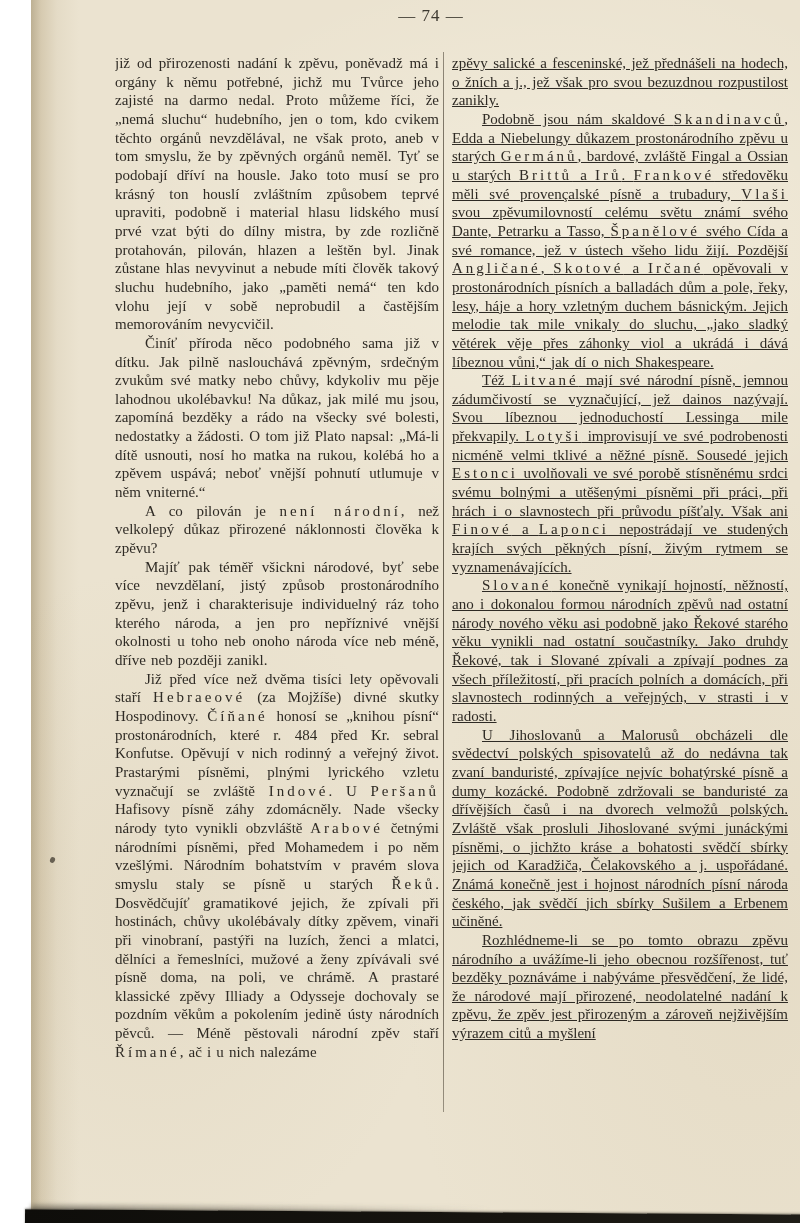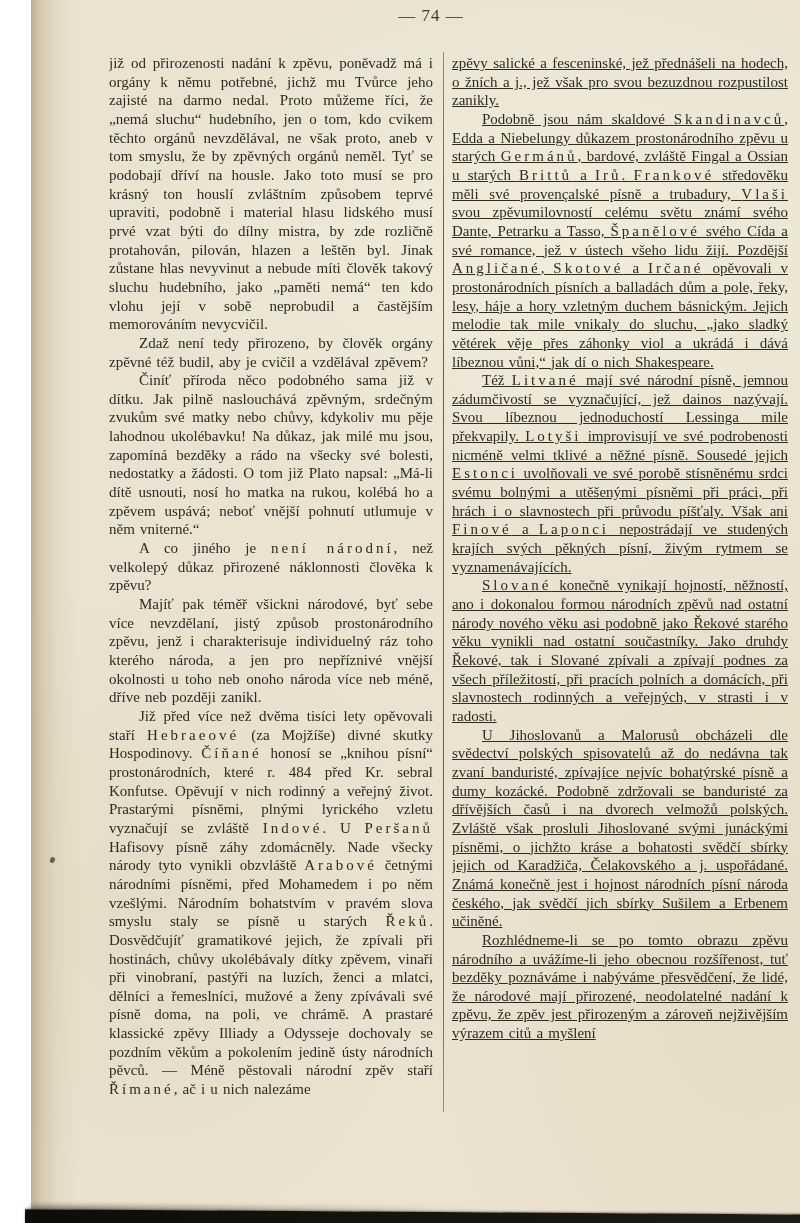--- a/index.html
+++ b/index.html
@@ -19,21 +19,21 @@
   }
   .header{
     position:absolute;top:6px;left:0;width:800px;
     text-align:center;font-size:17px;letter-spacing:1px;color:#3c382f;
   }
   .column{
     position:absolute;top:54px;height:1062px;overflow:hidden;
     font-size:15px;line-height:18.65px;text-align:justify;
     word-spacing:1.4px;
   }
-  .col-left{left:78px;width:324px;}
+  .col-left{left:84px;width:324px;}
   .col-right{left:421px;width:336px;text-decoration:underline;}
   .divider{
     position:absolute;top:52px;left:412px;width:1px;height:1060px;
     background:linear-gradient(to bottom, rgba(70,62,48,0.55), rgba(70,62,48,0.8) 15%, rgba(70,62,48,0.8) 85%, rgba(70,62,48,0.5));
   }
   .para{margin:0;}
   .para.indent{text-indent:30px;}
   .spaced{letter-spacing:3px;}
   .speck{
     position:absolute;left:19px;top:857px;width:5px;height:6px;border-radius:50%;
@@ -52,23 +52,22 @@
   }
 </style>
 </head>
 <body>
 
 <div class="page">
   <div class="header">— 74 —</div>
 
   <div class="column col-left">
       <p class="para"><span>již od přirozenosti nadání k zpěvu, poněvadž má i orgány k němu potřebné, jichž mu Tvůrce jeho zajisté na darmo nedal. Proto můžeme říci, že „nemá sluchu“ hudebního, jen o tom, kdo cvikem těchto orgánů nevzdělával, ne však proto, aneb v tom smyslu, že by zpěvných orgánů neměl. Tyť se podobají dříví na housle. Jako toto musí se pro krásný ton houslí zvláštním způsobem teprvé upraviti, podobně i material hlasu lidského musí prvé vzat býti do dílny mistra, by zde rozličně protahován, pilován, hlazen a leštěn byl. Jinak zůstane hlas nevyvinut a nebude míti člověk takový sluchu hudebního, jako „paměti nemá“ ten kdo vlohu její v sobě neprobudil a častějším memorováním nevycvičil.</span></p>
-      <p class="para indent"><span>Zdaž není tedy přirozeno, by člověk orgány zpěvné též budil, aby je cvičil a vzdělával zpěvem?</span></p>
       <p class="para indent"><span>Činíť příroda něco podobného sama již v dítku. Jak pilně naslouchává zpěvným, srdečným zvukům své matky nebo chůvy, kdykoliv mu pěje lahodnou ukolébavku! Na důkaz, jak milé mu jsou, zapomíná bezděky a rádo na všecky své bolesti, nedostatky a žádosti. O tom již Plato napsal: „Má-li dítě usnouti, nosí ho matka na rukou, kolébá ho a zpěvem uspává; neboť vnější pohnutí utlumuje v něm vniterné.“</span></p>
-      <p class="para indent"><span>A co jiného je </span><span class="spaced">není národní</span><span>, než velkolepý důkaz přirozené náklonnosti člověka k zpěvu?</span></p>
+      <p class="para indent"><span>A co pilován je </span><span class="spaced">není národní</span><span>, než velkolepý důkaz přirozené náklonnosti člověka k zpěvu?</span></p>
       <p class="para indent"><span>Majíť pak téměř všickni národové, byť sebe více nevzdělaní, jistý způsob prostonárodního zpěvu, jenž i charakterisuje individuelný ráz toho kterého národa, a jen pro nepříznivé vnější okolnosti u toho neb onoho národa více neb méně, dříve neb později zanikl.</span></p>
       <p class="para indent"><span>Již před více než dvěma tisíci lety opěvovali staří </span><span class="spaced">Hebraeové</span><span> (za Mojžíše) divné skutky Hospodinovy. </span><span class="spaced">Číňané</span><span> honosí se „knihou písní“ prostonárodních, které r. 484 před Kr. sebral Konfutse. Opěvují v nich rodinný a veřejný život. Prastarými písněmi, plnými lyrického vzletu vyznačují se zvláště </span><span class="spaced">Indové</span><span>. U </span><span class="spaced">Peršanů</span><span> Hafisovy písně záhy zdomácněly. Nade všecky národy tyto vynikli obzvláště </span><span class="spaced">Arabové</span><span> četnými národními písněmi, před Mohamedem i po něm vzešlými. Národním bohatstvím v pravém slova smyslu staly se písně u starých </span><span class="spaced">Řeků</span><span>. Dosvědčujíť gramatikové jejich, že zpívali při hostinách, chůvy ukolébávaly dítky zpěvem, vinaři při vinobraní, pastýři na luzích, ženci a mlatci, dělníci a řemeslníci, mužové a ženy zpívávali své písně doma, na poli, ve chrámě. A prastaré klassické zpěvy Illiady a Odysseje dochovaly se pozdním věkům a pokolením jedině ústy národních pěvců. — Méně pěstovali národní zpěv staří </span><span class="spaced">Římané</span><span>, ač i u nich nalezáme</span></p>
     </div>
 
   <div class="divider"></div>
 
   <div class="column col-right">
       <p class="para"><span>zpěvy salické a fesceninské, jež přednášeli na hodech, o žních a j., jež však pro svou bezuzdnou rozpustilost zanikly.</span></p>
       <p class="para indent"><span>Podobně jsou nám skaldové </span><span class="spaced">Skandinavců</span><span>, Edda a Niebelungy důkazem prostonárodního zpěvu u starých </span><span class="spaced">Germánů</span><span>, bardové, zvláště Fingal a Ossian u starých </span><span class="spaced">Brittů</span><span> a </span><span class="spaced">Irů</span><span>. </span><span class="spaced">Frankové</span><span> středověku měli své provençalské písně a trubadury, </span><span class="spaced">Vlaši</span><span> svou zpěvumilovností celému světu známí svého Dante, Petrarku a Tasso, </span><span class="spaced">Španělové</span><span> svého Cída a své romance, jež v ústech všeho lidu žijí. Pozdější </span><span class="spaced">Angličané</span><span>, </span><span class="spaced">Skotové</span><span> a </span><span class="spaced">Irčané</span><span> opěvovali v prostonárodních písních a balladách dům a pole, řeky, lesy, háje a hory vzletným duchem básnickým. Jejich melodie tak mile vnikaly do sluchu, „jako sladký větérek věje přes záhonky viol a ukrádá i dává líbeznou vůni,“ jak dí o nich Shakespeare.</span></p>
       <p class="para indent"><span>Též </span><span class="spaced">Litvané</span><span> mají své národní písně, jemnou zádumčivostí se vyznačující, jež dainos nazývají. Svou líbeznou jednoduchostí Lessinga mile překvapily. </span><span class="spaced">Lotyši</span><span> improvisují ve své podrobenosti nicméně velmi tklivé a něžné písně. Sousedé jejich </span><span class="spaced">Estonci</span><span> uvolňovali ve své porobě stísněnému srdci svému bolnými a utěšenými písněmi při práci, při hrách i o slavnostech při průvodu píšťaly. Však ani </span><span class="spaced">Finové</span><span> a </span><span class="spaced">Laponci</span><span> nepostrádají ve studených krajích svých pěkných písní, živým rytmem se vyznamenávajících.</span></p>

